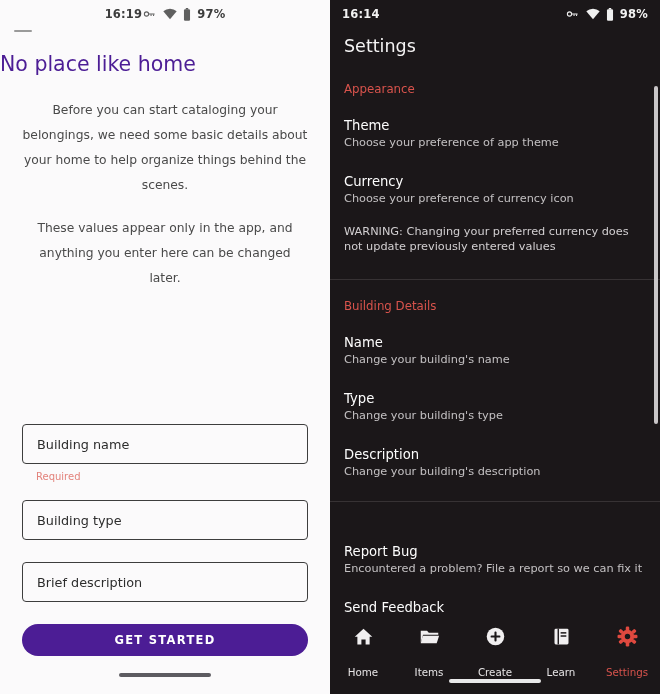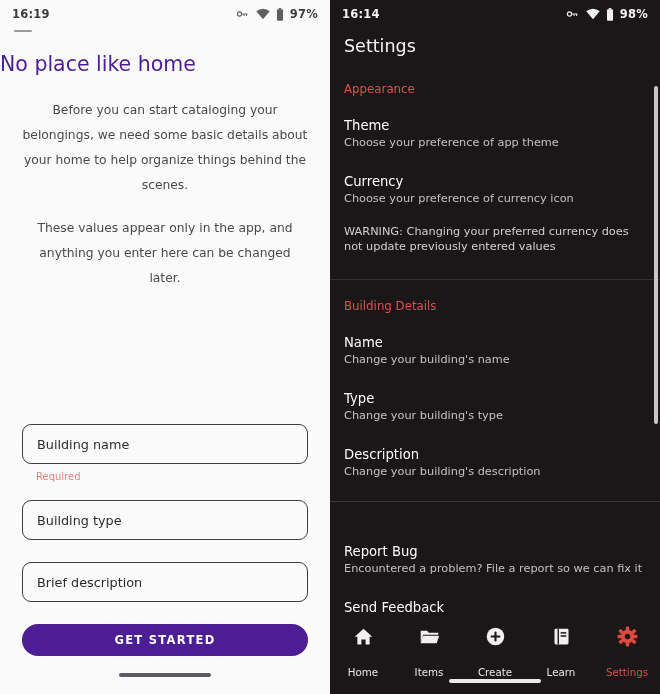--- a/index.html
+++ b/index.html
@@ -16,21 +16,21 @@
     width: 330px; height: 694px;
     background: #fbfafb;
     position: relative;
     display: flex; flex-direction: column;
   }
   .statusbar {
     height: 24px; padding: 4px 12px 0 12px;
     display: flex; align-items: center; justify-content: space-between;
     font-size: 11.5px; font-weight: 700; letter-spacing: .2px;
   }
-  .statusbar.light { color: #3c3c3c; }
+  .statusbar.light { color: #3c3c3c; justify-content: center; }
   .sb-right { display: flex; align-items: center; gap: 6px; }
   .sb-pct { font-size: 11.5px; font-weight: 700; }
   .notch-dash {
     width: 18px; height: 2px; border-radius: 2px;
     background: #9a9a9a; margin: 6px 0 0 14px;
   }
 
   .onboard-title {
     text-align: left;
     font-size: 20.5px;
@@ -48,21 +48,21 @@
   .p1 { margin-top: 22px; }
   .p2 { margin-top: 18px; }
 
   .form-area {
     margin-top: auto;
     padding: 0 22px 0 22px;
   }
   .field {
     height: 40px;
     border: 1px solid #3d3d3d;
-    border-radius: 9px;
+    border-radius: 4px;
     display: flex; align-items: center;
     padding: 0 14px;
     background: #fbfafb;
     font-size: 12.8px;
     color: #2d2d2d;
   }
   .required-note {
     font-size: 10px;
     color: #e3837c;
     margin: 7px 0 0 14px;

